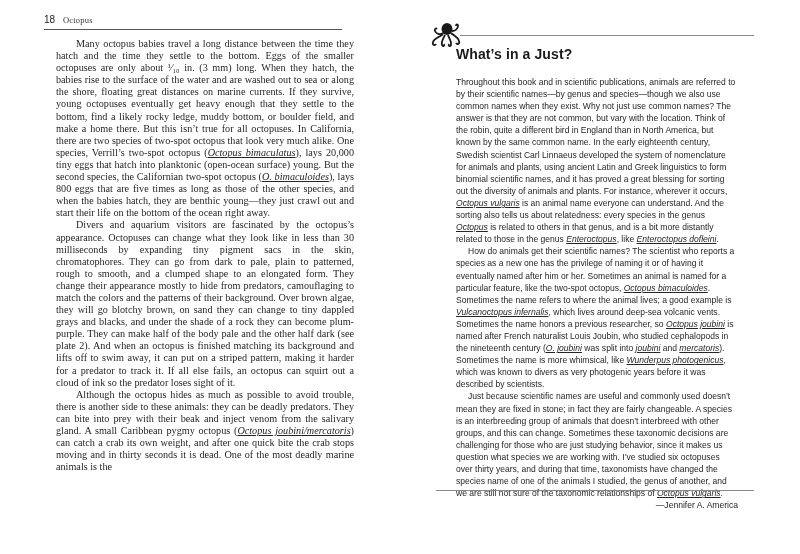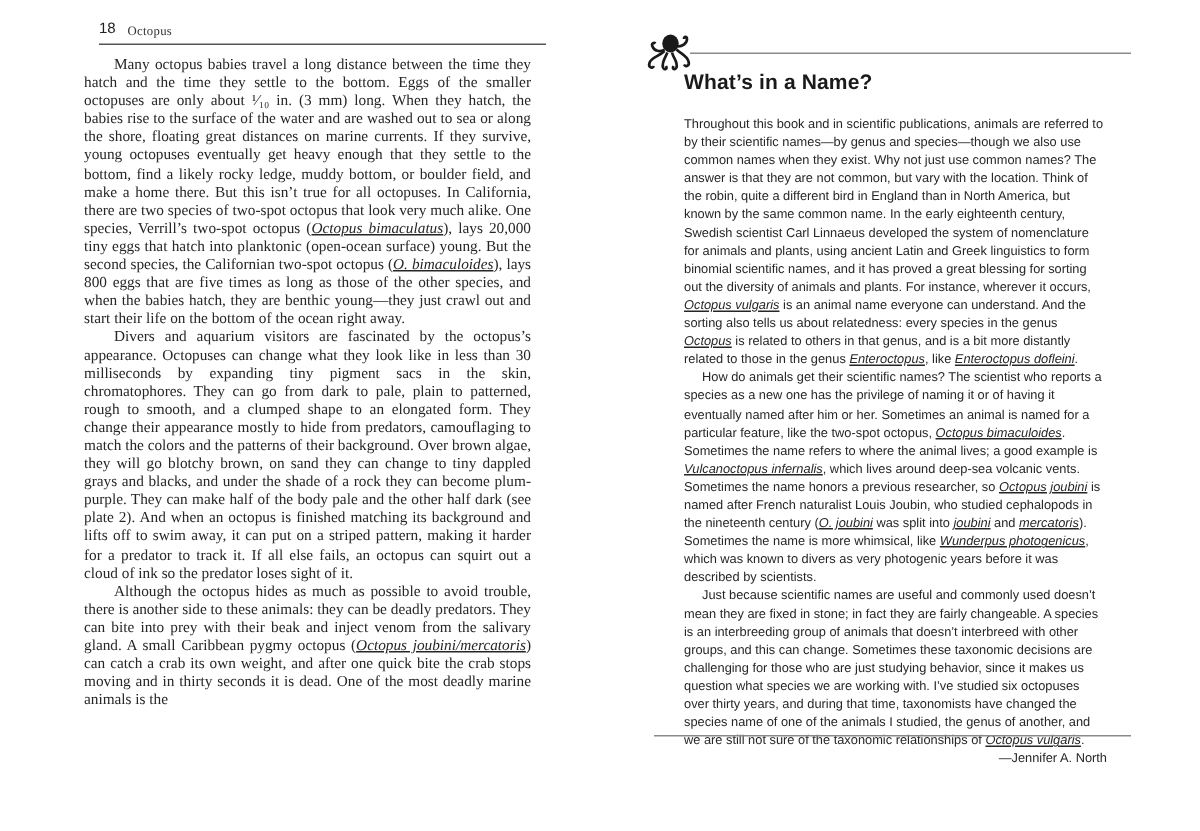--- a/index.html
+++ b/index.html
@@ -1,21 +1,21 @@
 <!DOCTYPE html>
 <html><head>
 <meta charset="utf-8">
 <style>
   html, body { margin: 0; padding: 0; background: #ffffff; }
   body { width: 800px; height: 554px; position: relative; overflow: hidden; color: #1f1f1f; }
   .page { position: absolute; top: 0; height: 554px; }
   .page-left { left: 0; width: 400px; }
   .page-right { left: 400px; width: 400px; }
 
-  .running-head { position: absolute; left: 66px; top: 14px; width: 298px; height: 15px;
+  .running-head { position: absolute; left: 44px; top: 14px; width: 298px; height: 15px;
     border-bottom: 1px solid #555; font-family: "Liberation Serif", serif; }
   .folio { position: absolute; left: 0; top: 0; font-family: "Liberation Sans", sans-serif; font-size: 10px; color: #222; }
   .running-title { position: absolute; left: 19px; top: 1px; font-size: 8.5px; color: #333; letter-spacing: 0.2px; }
 
   .body-left { position: absolute; left: 56px; top: 38px; width: 298px;
     font-family: "Liberation Serif", serif; font-size: 10.2px; line-height: 12.1px;
     text-align: justify; color: #262626; hyphens: manual; }
   .body-left p { margin: 0; }
   .body-left p.indent { text-indent: 20px; }
 
@@ -50,21 +50,21 @@
   <svg class="octopus-icon" viewBox="0 0 32 26">
     <ellipse cx="17" cy="7" rx="5.5" ry="6" fill="#1a1a1a"></ellipse>
     <path d="M13 11 C10 13, 6 12, 5 9 C4 7, 6 6, 7 7" stroke="#1a1a1a" stroke-width="1.8" fill="none"></path>
     <path d="M13 12 C9 16, 4 16, 3 20 C2 23, 5 24, 6 22" stroke="#1a1a1a" stroke-width="1.8" fill="none"></path>
     <path d="M15 13 C13 17, 11 20, 12 23 C13 25, 15 24, 14 22" stroke="#1a1a1a" stroke-width="1.8" fill="none"></path>
     <path d="M18 13 C19 17, 22 19, 21 23 C20 25, 18 24, 19 22" stroke="#1a1a1a" stroke-width="1.8" fill="none"></path>
     <path d="M21 11 C24 14, 28 15, 29 19 C30 22, 27 23, 26 21" stroke="#1a1a1a" stroke-width="1.8" fill="none"></path>
     <path d="M22 9 C25 9, 28 7, 28 4 C28 2, 26 2, 26 4" stroke="#1a1a1a" stroke-width="1.8" fill="none"></path>
   </svg>
   <div class="sidebar-rule-top"></div>
-  <div class="sidebar-title">What’s in a Name?</div>
+  <div class="sidebar-title">What’s in a Just?</div>
   <div class="body-right" id="body-right">
       <p><span>Throughout this book and in scientific publications, animals are referred to by their scientific names—by genus and species—though we also use common names when they exist. Why not just use common names? The answer is that they are not common, but vary with the location. Think of the robin, quite a different bird in England than in North America, but known by the same com­mon name. In the early eighteenth century, Swedish scientist Carl Linnaeus developed the system of nomenclature for animals and plants, using ancient Latin and Greek linguistics to form binomial scientific names, and it has proved a great blessing for sorting out the diversity of animals and plants. For instance, wherever it occurs, </span><i>Octopus vulgaris</i><span> is an animal name everyone can understand. And the sorting also tells us about relatedness: every species in the genus </span><i>Octopus</i><span> is related to others in that genus, and is a bit more distant­ly related to those in the genus </span><i>Enteroctopus</i><span>, like </span><i>Enteroctopus dofleini</i><span>.</span></p>
       <p class="indent"><span>How do animals get their scientific names? The scientist who reports a species as a new one has the privilege of naming it or of having it eventually named after him or her. Sometimes an animal is named for a particular fea­ture, like the two-spot octopus, </span><i>Octopus bimaculoides</i><span>. Sometimes the name refers to where the animal lives; a good example is </span><i>Vulcanoctopus infernalis</i><span>, which lives around deep-sea volcanic vents. Sometimes the name honors a previous researcher, so </span><i>Octopus joubini</i><span> is named after French naturalist Lou­is Joubin, who studied cephalopods in the nineteenth century (</span><i>O. joubini</i><span> was split into </span><i>joubini</i><span> and </span><i>mercatoris</i><span>). Sometimes the name is more whimsi­cal, like </span><i>Wunderpus photogenicus</i><span>, which was known to divers as very photo­genic years before it was described by scientists.</span></p>
       <p class="indent"><span>Just because scientific names are useful and commonly used doesn’t mean they are fixed in stone; in fact they are fairly changeable. A species is an interbreeding group of animals that doesn’t interbreed with other groups, and this can change. Sometimes these taxonomic decisions are challenging for those who are just studying behavior, since it makes us question what species we are working with. I’ve studied six octopuses over thirty years, and during that time, taxonomists have changed the species name of one of the animals I studied, the genus of another, and we are still not sure of the taxo­nomic relationships of </span><i>Octopus vulgaris</i><span>.</span></p>
-      <p class="signature">—Jennifer A. North</p>
+      <p class="signature">—Jennifer A. America</p>
     </div>
   <div class="sidebar-rule-bottom"></div>
 </div>
 
 </body></html>

